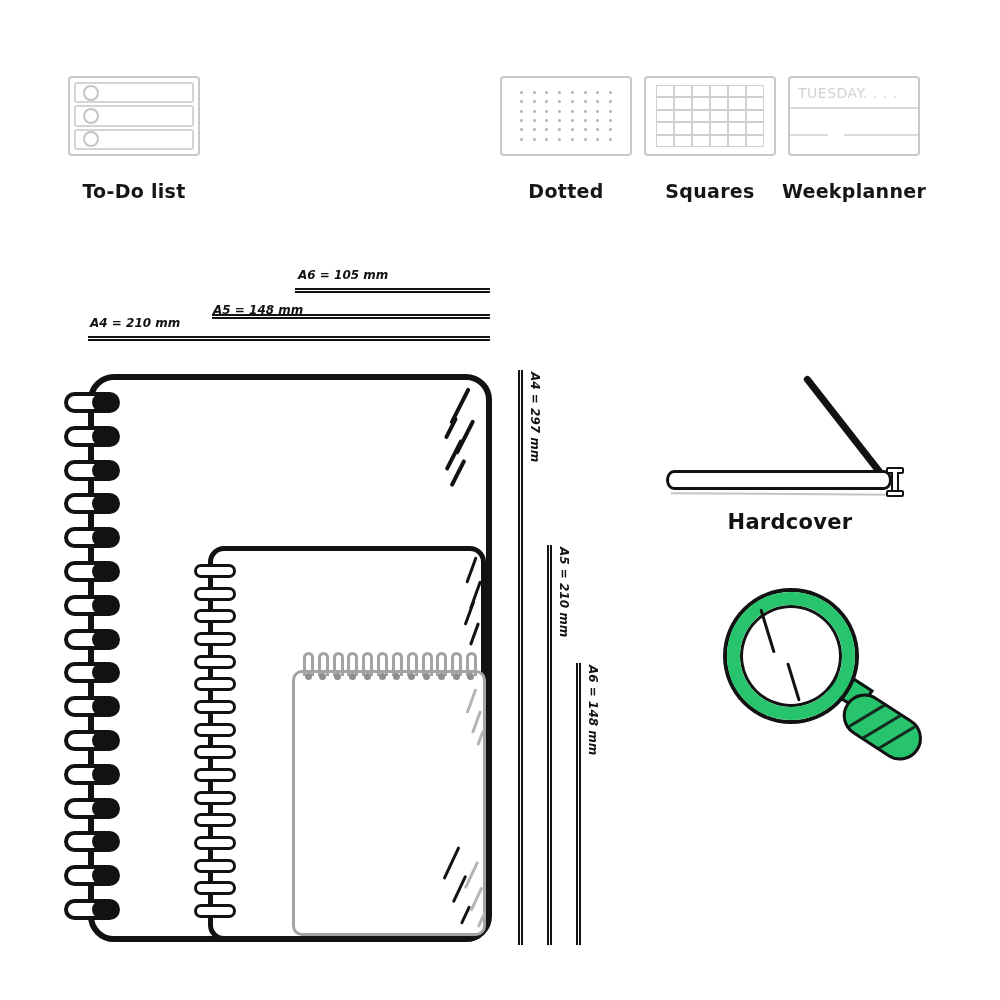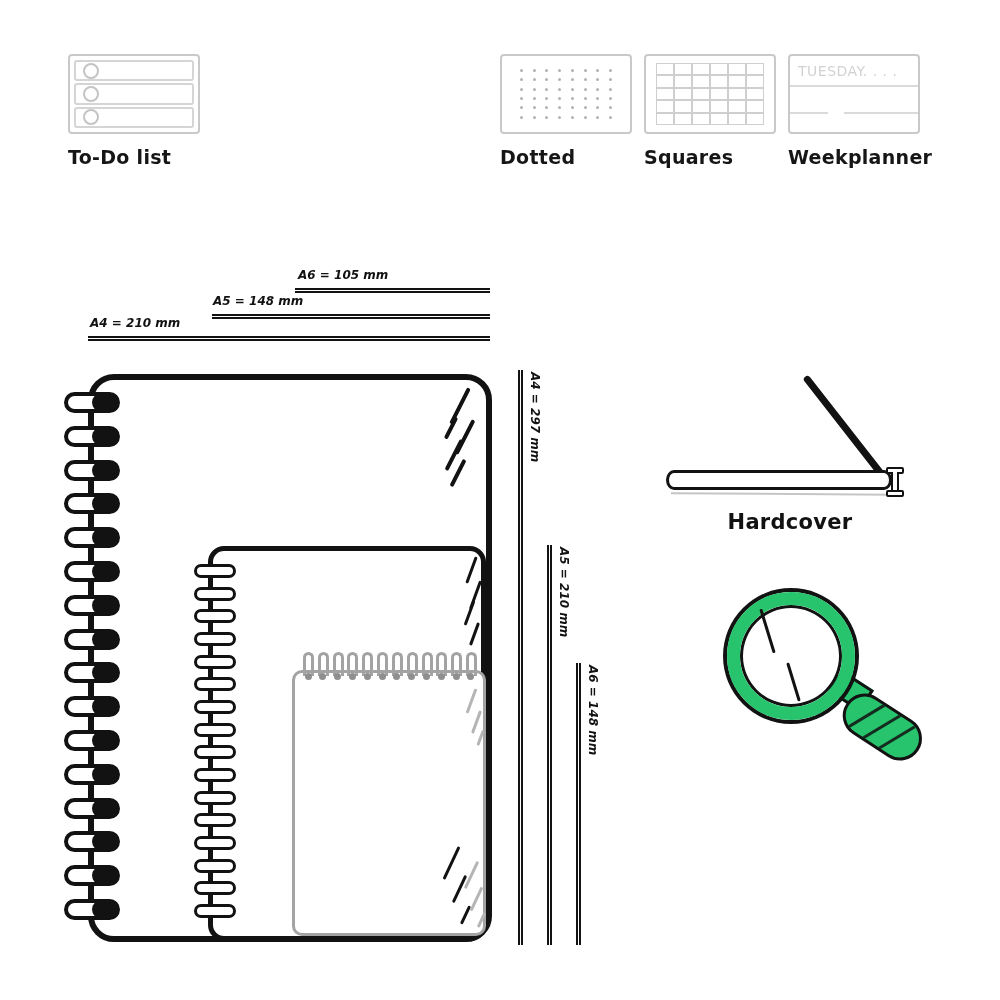--- a/index.html
+++ b/index.html
@@ -4,24 +4,24 @@
 <style>
   :root{
     --ink:#121212; --green:#27c46d; --gray:#c9c9c9; --grayline:#d5d5d5;
     --graydark:#a3a3a3; --graytext:#d2d2d2;
   }
   html,body{margin:0;padding:0;background:#fff;}
   #canvas{position:relative;width:1000px;height:1000px;background:#fff;
     font-family:"DejaVu Sans", sans-serif; color:var(--ink); overflow:hidden;}
 
   
-  .opt{position:absolute;top:54px;width:132px;display:flex;flex-direction:column;}
+  .opt{position:absolute;top:76px;width:132px;display:flex;flex-direction:column;align-items:center;}
   .card{width:132px;height:80px;background:#fff;border:2px solid var(--gray);
     border-radius:4px;box-sizing:border-box;position:relative;}
-  .opt-label{margin-top:12px;font-weight:bold;font-size:19px;letter-spacing:.3px;color:#161616;white-space:nowrap;}
+  .opt-label{margin-top:24px;font-weight:bold;font-size:19px;letter-spacing:.3px;color:#161616;white-space:nowrap;}
 
   .card.todo{display:flex;flex-direction:column;padding:4px;gap:2px;}
   .todo-row{flex:1;border:2px solid var(--grayline);border-radius:3px;display:flex;align-items:center;padding-left:7px;box-sizing:border-box;}
   .todo-row::before{content:'';width:12px;height:12px;border:2px solid #c4c4c4;border-radius:50%;}
 
   .card.lines{display:flex;flex-direction:column;padding:0 3px;box-sizing:border-box;}
   .lines-row{flex:1;border-bottom:2px solid var(--grayline);}
   .lines-row:first-child{flex:1.35;}
   .lines-row:last-child{border-bottom:none;}
 
@@ -208,21 +208,21 @@
       <div class="wp-line1"></div>
       <div class="wp-line2a"></div>
       <div class="wp-line2b"></div>
     </div>
     <div class="opt-label">Weekplanner</div>
   </div>
 
   <div class="mlabel-h" style="left:298px;top:268px">A6 = 105 mm</div>
   <div class="mline-h" style="left:295px;top:288px;width:195px"></div>
 
-  <div class="mlabel-h" style="left:213px;top:294px">A5 = 148 mm</div>
+  <div class="mlabel-h" style="left:213px;top:303px">A5 = 148 mm</div>
   <div class="mline-h" style="left:212px;top:314px;width:278px"></div>
 
   <div class="mlabel-h" style="left:90px;top:316px">A4 = 210 mm</div>
   <div class="mline-h" style="left:88px;top:336px;width:402px"></div>
 
   <div class="mline-v" style="left:518px;top:370px;height:575px"></div>
   <div class="mlabel-v" style="left:528px;top:372px">A4 = 297 mm</div>
 
   <div class="mline-v" style="left:547px;top:545px;height:400px"></div>
   <div class="mlabel-v" style="left:557px;top:547px">A5 = 210 mm</div>

